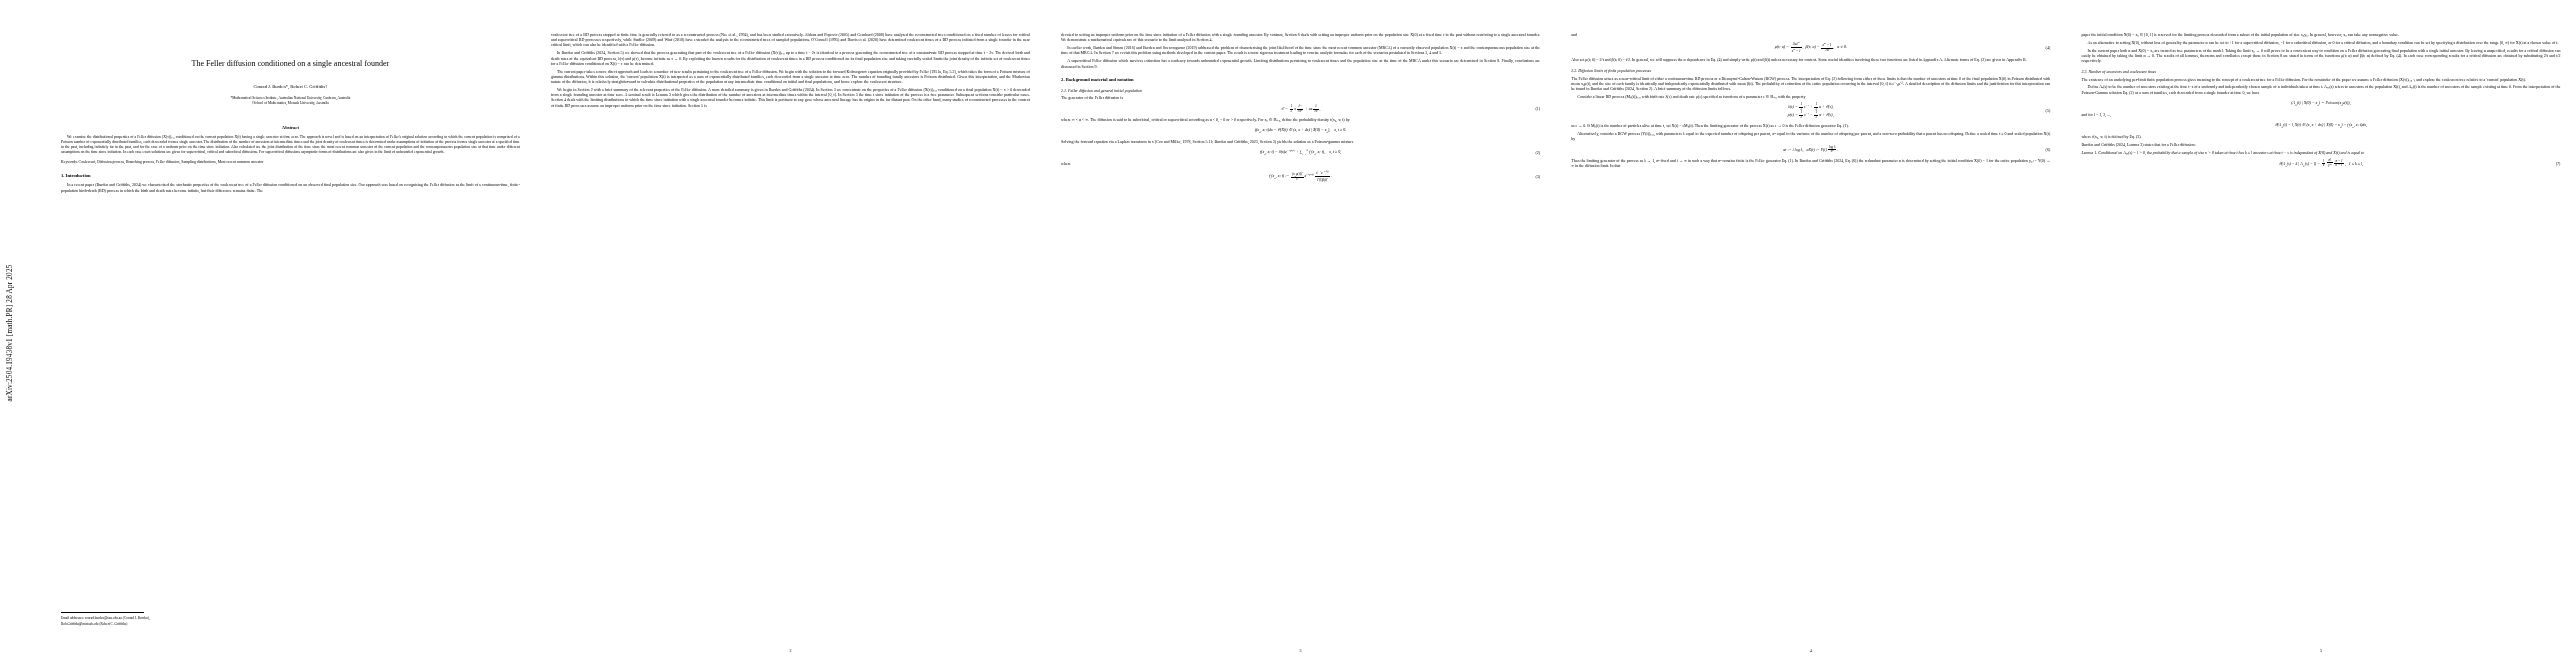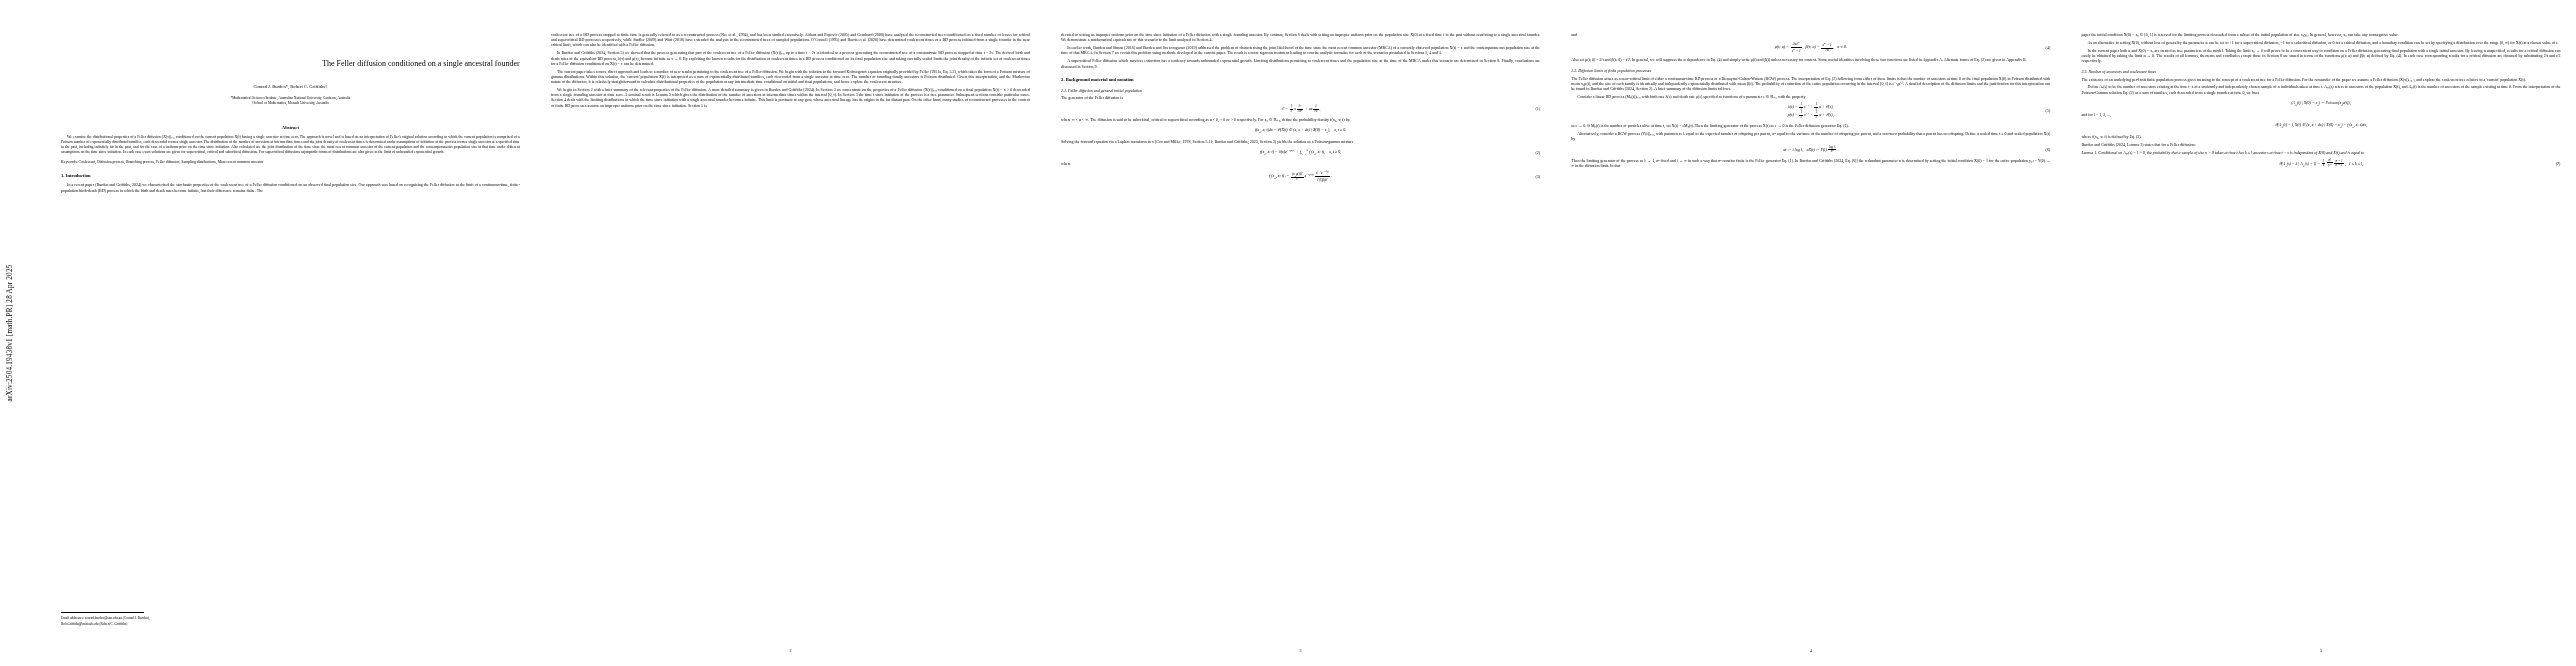--- a/index.html
+++ b/index.html
@@ -53,21 +53,21 @@
   .page-num {
     position: absolute;
     bottom: 13.3px;
     left: 0;
     width: 100%;
     text-align: center;
     font-size: 4.1px;
   }
   .title {
     font-size: 8px;
-    text-align: right;
+    text-align: center;
     margin: 27px 0 14.5px 0;
     line-height: 1.25;
     font-weight: normal;
   }
   .authors {
     font-size: 4.6px;
     text-align: center;
     margin-bottom: 6.7px;
   }
   .affil {

